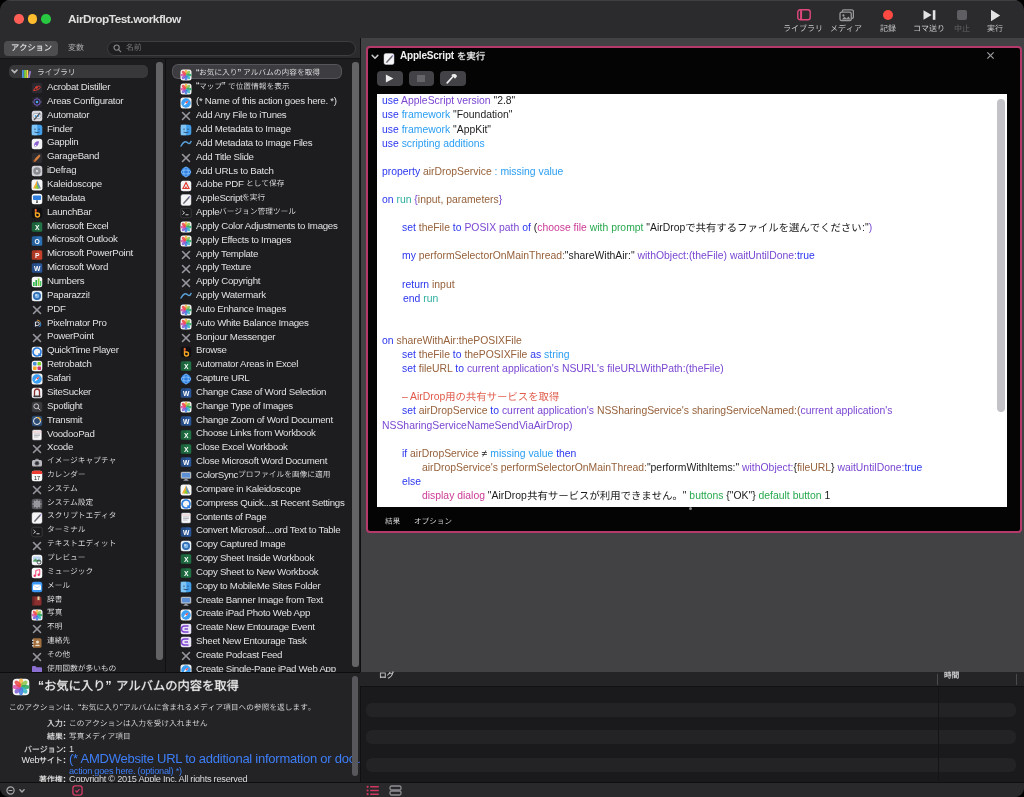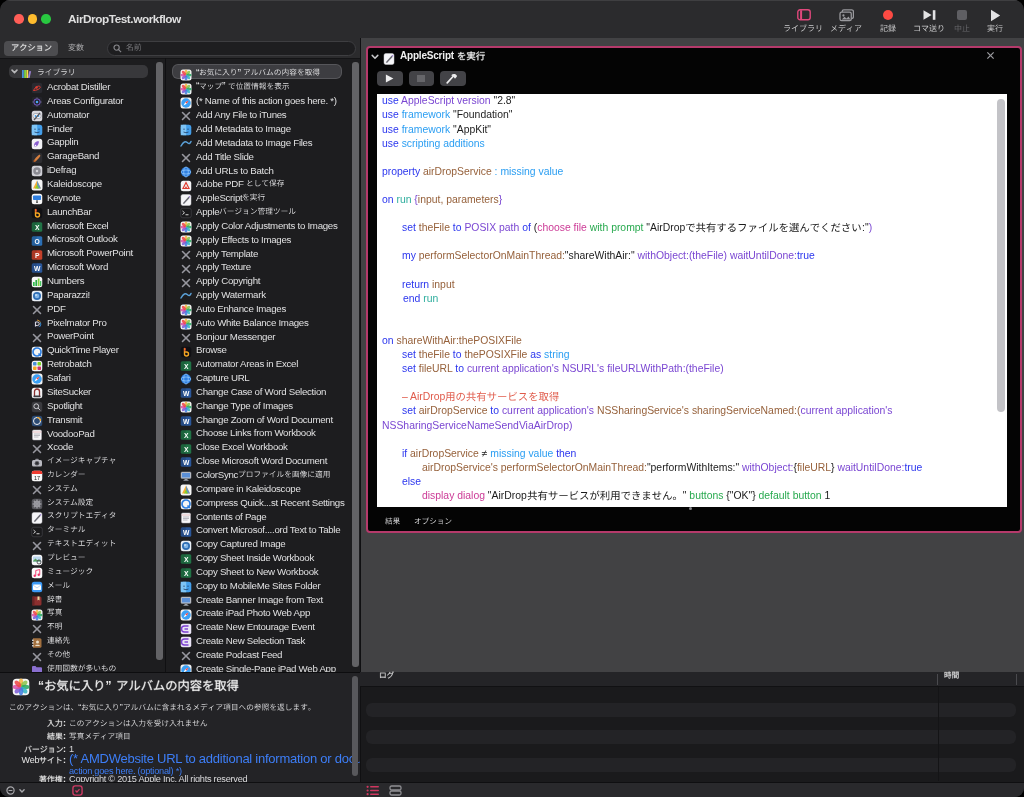--- a/index.html
+++ b/index.html
@@ -190,21 +190,21 @@
             <path d="M12 3l8 16H4z" fill="#f5a623" opacity=".9"></path>
             <path d="M12 3l8 16h-8z" fill="#4a90d9" opacity=".85"></path>
             <path d="M12 11l4 8H8z" fill="#7ed321" opacity=".9"></path>
           </svg></span>
         <span style="position:absolute;left:47px;top:175.0px;height:13px;line-height:13px"><span class="t1">Kaleidoscope</span></span>
         <span style="position:absolute;left:31px;top:189.4px"><svg width="12" height="12" viewBox="0 0 24 24" style="vertical-align:middle">
             <rect x="1.5" y="1.5" width="21" height="21" rx="5" fill="#f7f7f7"></rect>
             <rect x="4" y="5" width="16" height="9" rx="1.5" fill="#2f7fe0"></rect>
             <path d="M11 14h2l1 6h-4z" fill="#555"></path>
           </svg></span>
-        <span style="position:absolute;left:47px;top:188.8px;height:13px;line-height:13px"><span class="t1">Keynote</span></span>
+        <span style="position:absolute;left:47px;top:188.8px;height:13px;line-height:13px"><span class="t1">Metadata</span></span>
         <span style="position:absolute;left:31px;top:203.3px"><svg width="12" height="12" viewBox="0 0 24 24" style="vertical-align:middle">
             <rect x="1.5" y="1.5" width="21" height="21" rx="5" fill="#101014"></rect>
             <path d="M9 4v12a4 4 0 1 0 4-4H9" fill="none" stroke="#f5a623" stroke-width="2.8"></path>
             <path d="M9 4c3 2 1 5 0 6" stroke="#e0452f" stroke-width="2.4" fill="none"></path>
           </svg></span>
         <span style="position:absolute;left:47px;top:202.7px;height:13px;line-height:13px"><span class="t1">LaunchBar</span></span>
         <span style="position:absolute;left:31px;top:217.2px"><svg width="12" height="12" viewBox="0 0 24 24" style="vertical-align:middle">
             <rect x="1.5" y="2.5" width="21" height="19" rx="3" fill="#217346"></rect>
             <rect x="1.5" y="2.5" width="10" height="19" fill="#00000022"></rect>
             <text x="12.5" y="17" font-family="Liberation Sans" font-size="13.5" font-weight="bold" fill="#fff" text-anchor="middle">X</text>
@@ -960,21 +960,21 @@
             <rect x="1.5" y="1.5" width="21" height="21" rx="4" fill="#e9e4f5"></rect>
             <path d="M17 6H9a5.5 5.5 0 0 0 0 12h8" fill="none" stroke="#7b3fd0" stroke-width="2.8"></path>
             <path d="M9 12h7" stroke="#7b3fd0" stroke-width="2.8"></path>
           </svg></span>
         <span style="position:absolute;left:196px;top:618.2px;height:13px;line-height:13px;white-space:nowrap"><span class="t1">Create New Entourage Event</span></span>
         <span style="position:absolute;left:180px;top:632.6px"><svg width="12" height="12" viewBox="0 0 24 24" style="vertical-align:middle">
             <rect x="1.5" y="1.5" width="21" height="21" rx="4" fill="#e9e4f5"></rect>
             <path d="M17 6H9a5.5 5.5 0 0 0 0 12h8" fill="none" stroke="#7b3fd0" stroke-width="2.8"></path>
             <path d="M9 12h7" stroke="#7b3fd0" stroke-width="2.8"></path>
           </svg></span>
-        <span style="position:absolute;left:196px;top:632.0px;height:13px;line-height:13px;white-space:nowrap"><span class="t1">Create New Selection Task</span></span>
+        <span style="position:absolute;left:196px;top:632.0px;height:13px;line-height:13px;white-space:nowrap"><span class="t1">Sheet New Entourage Task</span></span>
         <span style="position:absolute;left:180px;top:646.5px"><svg width="12" height="12" viewBox="0 0 24 24" style="vertical-align:middle">
             <g stroke="#97979f" stroke-width="3.1" stroke-linecap="round">
               <path d="M5 5L19 19"></path>
               <path d="M19 5L5 19"></path>
             </g>
           </svg></span>
         <span style="position:absolute;left:196px;top:645.9px;height:13px;line-height:13px;white-space:nowrap"><span class="t1">Create Podcast Feed</span></span>
         <span style="position:absolute;left:180px;top:660.3px"><svg width="12" height="12" viewBox="0 0 24 24" style="vertical-align:middle">
             <rect x="1" y="1" width="22" height="22" rx="5" fill="#f2f2f2"></rect>
             <circle cx="12" cy="12" r="9.5" fill="#3aa0f5"></circle>

